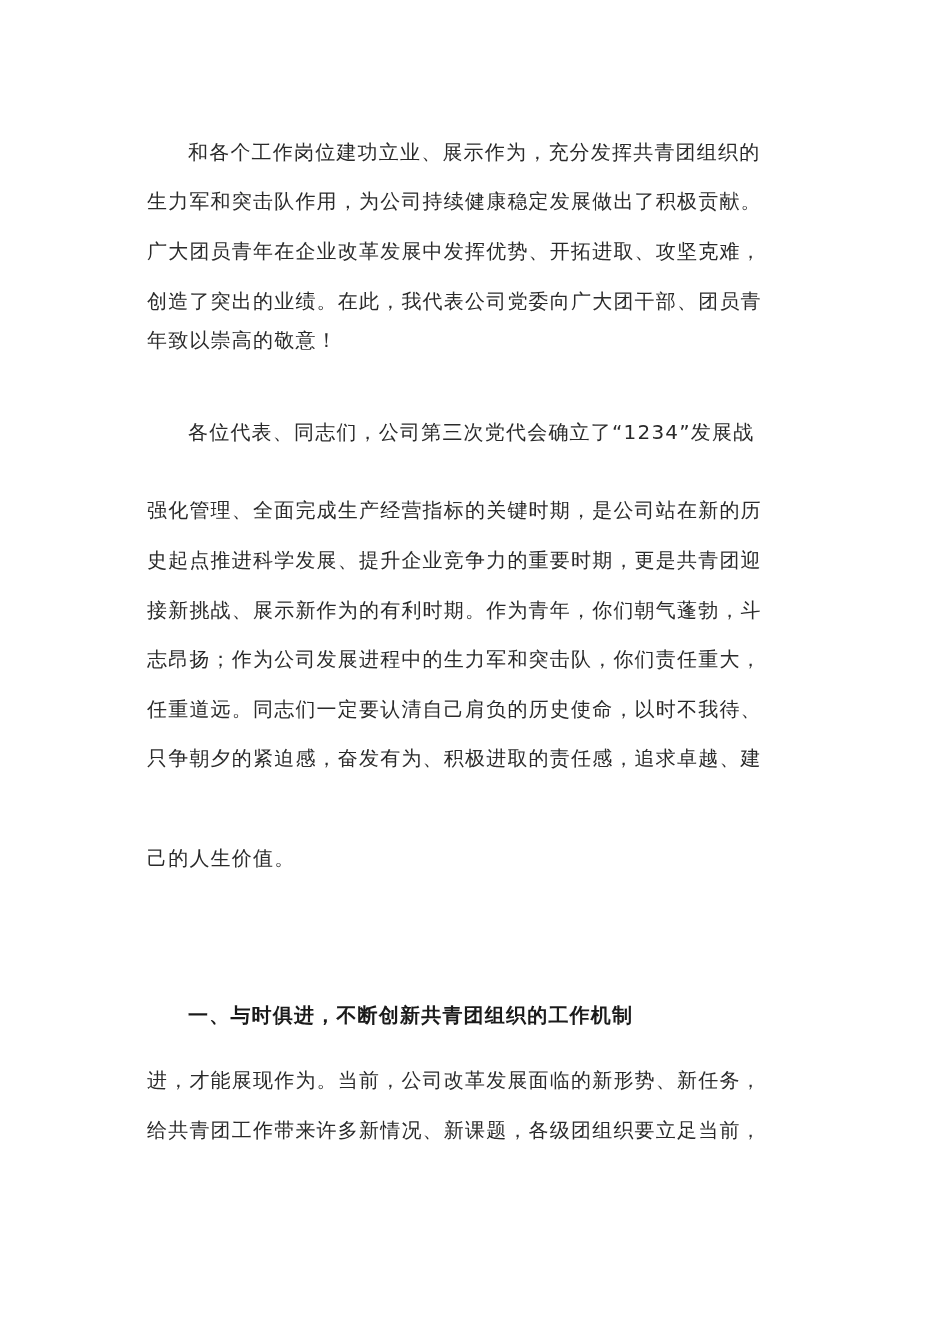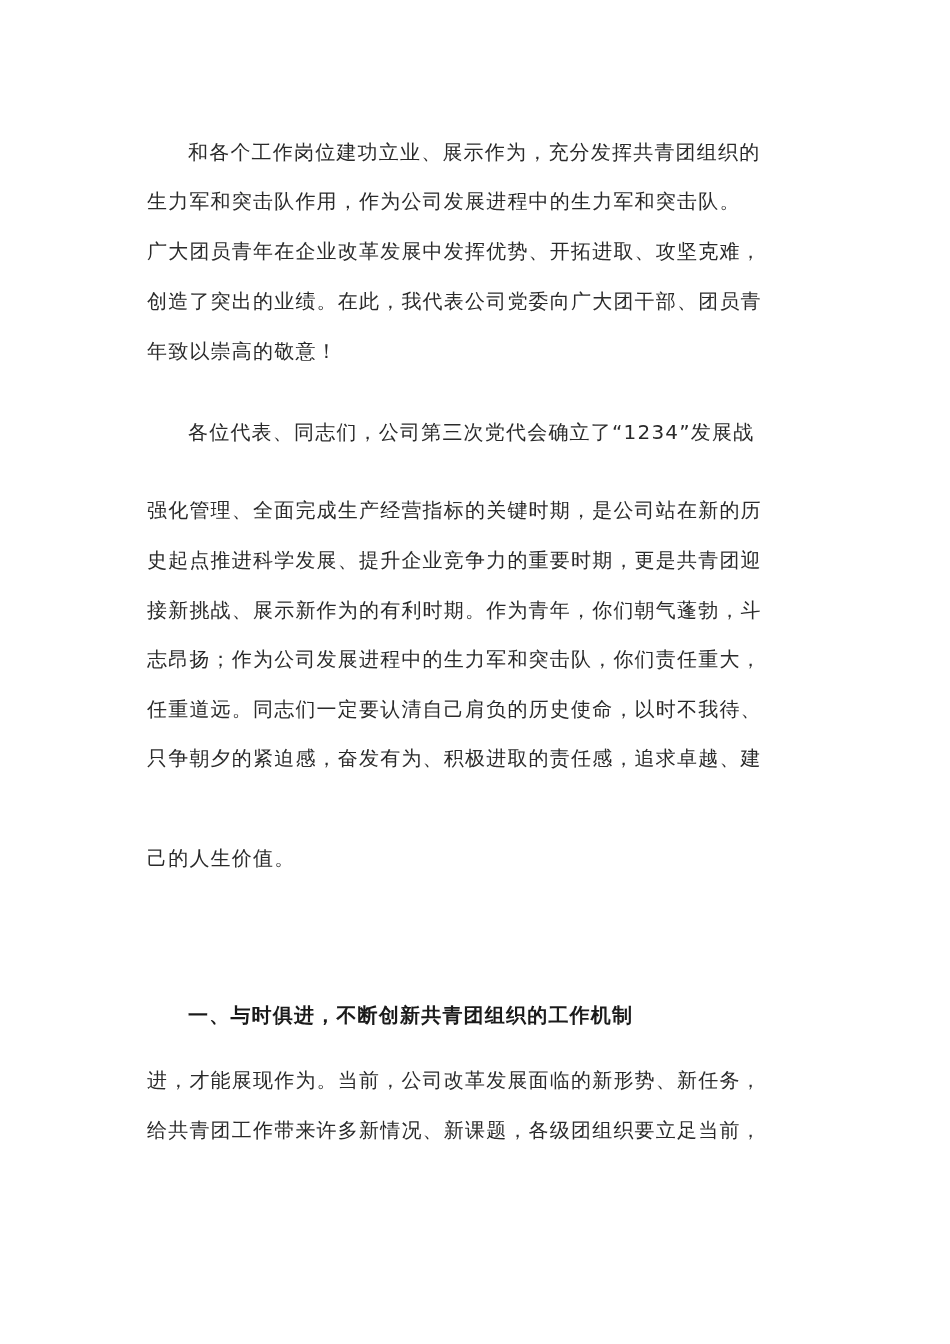--- a/index.html
+++ b/index.html
@@ -18,24 +18,24 @@
   }
   .indent { left: 188px; }
   .bold { font-weight: bold; color: #1a1a1a; margin-top: 47px; }
 </style>
 </head>
 <body>
 
 <div class="page">
 
   <div class="line indent" style="top:140px">和各个工作岗位建功立业、展示作为，充分发挥共青团组织的</div>
-  <div class="line" style="top:189px">生力军和突击队作用，作为公司发展进程中的生力军和突击队。</div>
+  <div class="line" style="top:189px">生力军和突击队作用，为公司持续健康稳定发展做出了积极贡献。</div>
   <div class="line" style="top:289px">创造了突出的业绩。在此，我代表公司党委向广大团干部、团员青</div>
   <div class="line" style="top:239px">广大团员青年在企业改革发展中发挥优势、开拓进取、攻坚克难，</div>
-  <div class="line" style="top:339px">年致以崇高的敬意！</div>
+  <div class="line" style="top:328px">年致以崇高的敬意！</div>
 
   <div class="line indent" style="top:420px">各位代表、同志们，公司第三次党代会确立了“1234”发展战</div>
   <div class="line" style="top:498px">强化管理、全面完成生产经营指标的关键时期，是公司站在新的历</div>
   <div class="line" style="top:548px">史起点推进科学发展、提升企业竞争力的重要时期，更是共青团迎</div>
   <div class="line" style="top:598px">接新挑战、展示新作为的有利时期。作为青年，你们朝气蓬勃，斗</div>
   <div class="line" style="top:697px">任重道远。同志们一定要认清自己肩负的历史使命，以时不我待、</div>
   <div class="line" style="top:647px">志昂扬；作为公司发展进程中的生力军和突击队，你们责任重大，</div>
   <div class="line" style="top:746px">只争朝夕的紧迫感，奋发有为、积极进取的责任感，追求卓越、建</div>
   <div class="line" style="top:846px">己的人生价值。</div>
 

